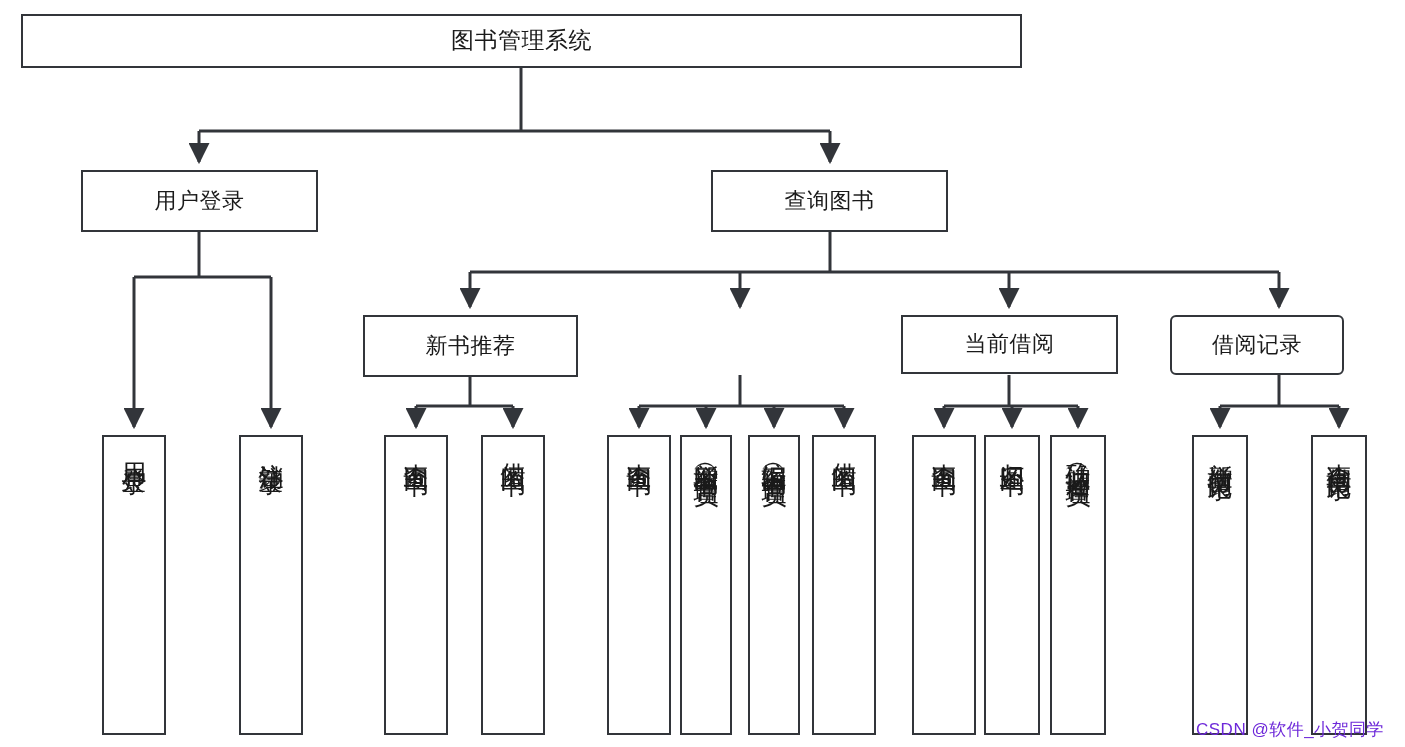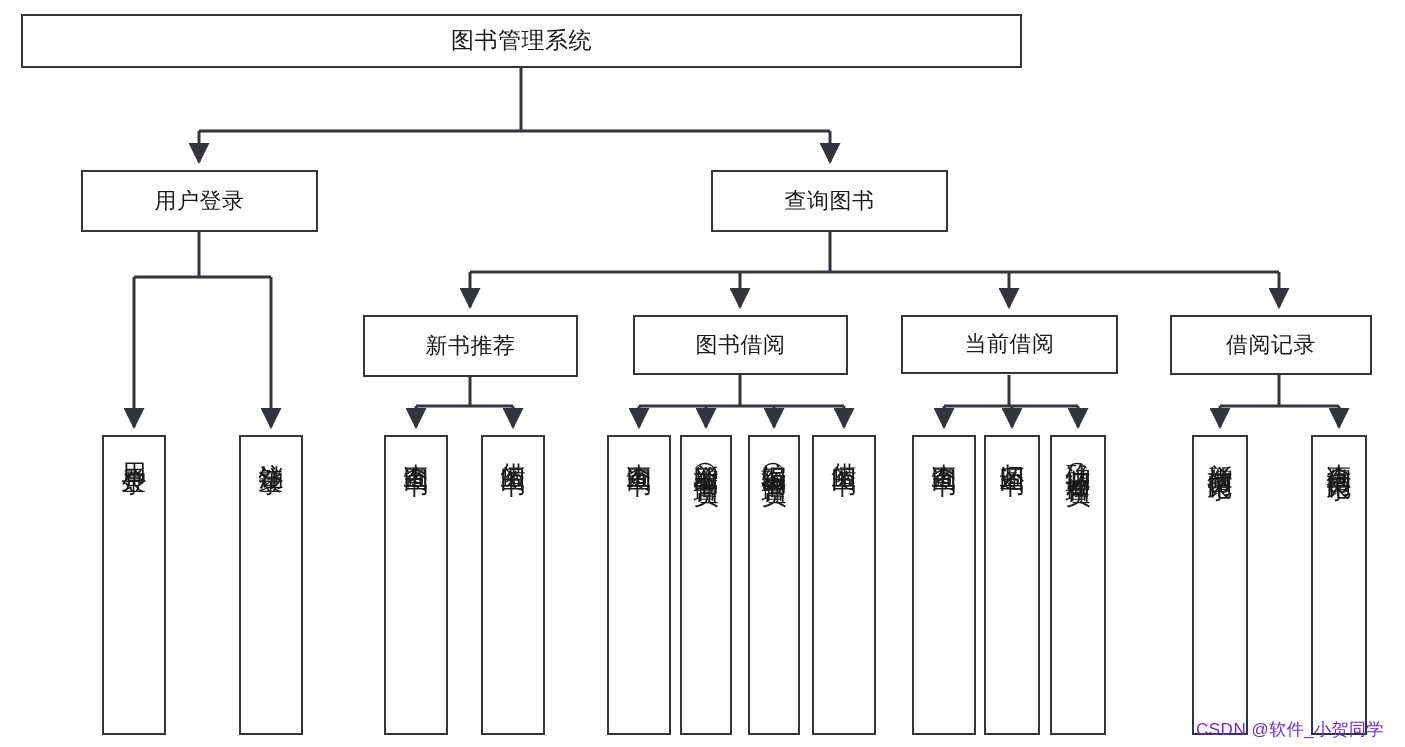--- a/index.html
+++ b/index.html
@@ -134,27 +134,24 @@
   <div class="node horiz" style="left:81px; top:170px; width:237px; height:62px;">
     <span class="label">用户登录</span>
   </div>
   <div class="node horiz" style="left:711px; top:170px; width:237px; height:62px;">
     <span class="label">查询图书</span>
   </div>
 
   <div class="node horiz" style="left:363px; top:315px; width:215px; height:62px;">
     <span class="label">新书推荐</span>
   </div>
-  <div class="node horiz" style="left:633px; top:315px; width:215px; height:60px;">
-    <span class="label">图书借阅</span>
-  </div>
   <div class="node horiz" style="left:901px; top:315px; width:217px; height:59px;">
     <span class="label">当前借阅</span>
   </div>
-  <div class="node horiz" style="left:1170px; top:315px; width:202px; height:60px;">
+  <div class="node horiz" style="left:1170px; top:315px; width:174px; height:60px;border-radius:6px;">
     <span class="label">借阅记录</span>
   </div>
 
   <div class="node vert" style="left:102px; top:435px; width:64px; height:300px;">
     <span class="label">用户登录</span>
   </div>
   <div class="node vert" style="left:239px; top:435px; width:64px; height:300px;">
     <span class="label">注销登录</span>
   </div>
 

